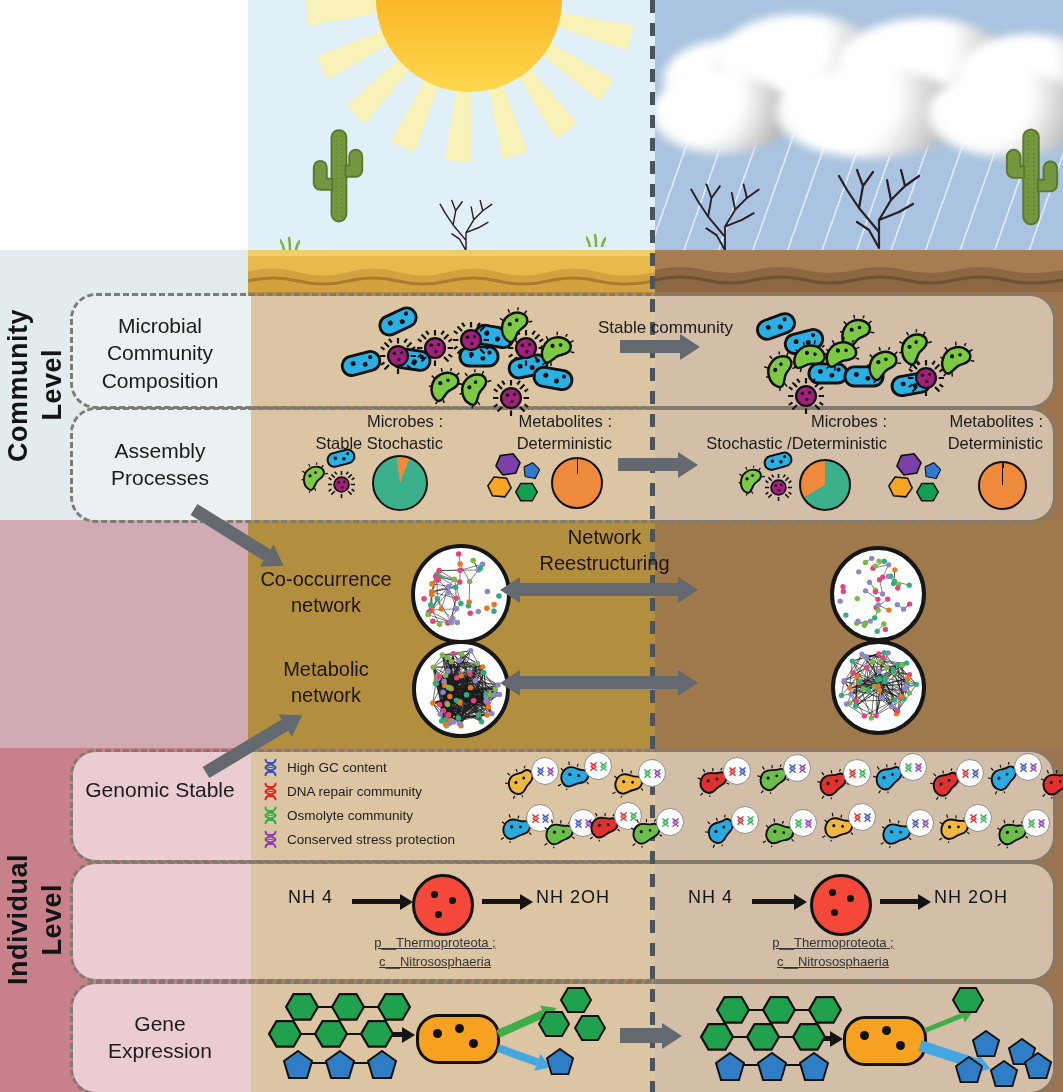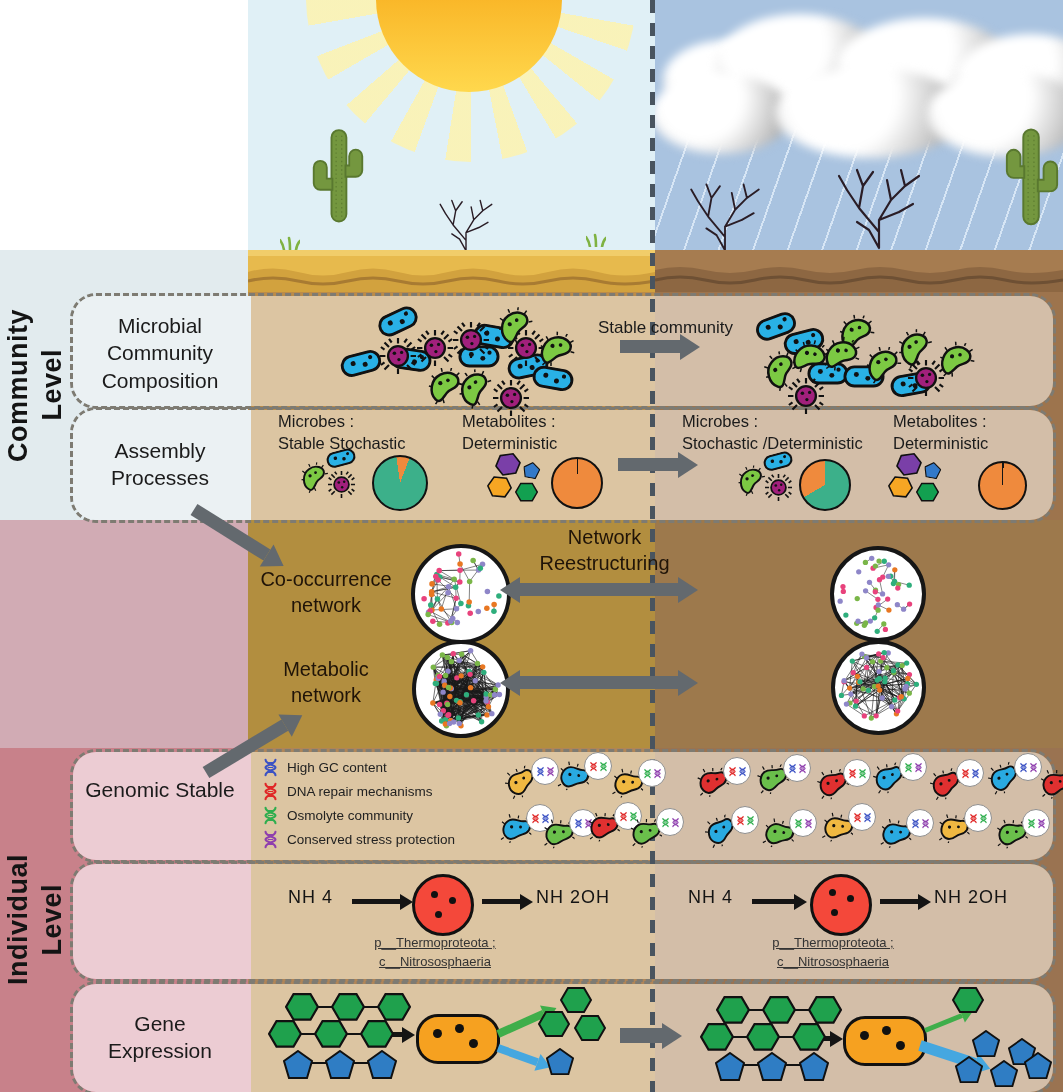--- a/index.html
+++ b/index.html
@@ -44,21 +44,21 @@
   .enz{position:absolute;z-index:4;width:56px;height:56px;border-radius:50%;background:#f4483a;border:3px solid #111;}
   .enz i,.cell i{position:absolute;background:#111;border-radius:50%;}
   .enz i{width:7px;height:7px;}
   .cell{position:absolute;z-index:4;width:78px;height:44px;border-radius:22px;background:#f6a120;border:3.5px solid #111;}
   .cell i{width:9px;height:9px;}
   .icon{position:absolute;z-index:4;overflow:visible;}
   .plasmid{position:absolute;z-index:4;width:26px;height:26px;border-radius:50%;background:#fff;border:1.5px solid #8f8f8f;
     display:flex;align-items:center;justify-content:center;gap:1px;}
   .plasmid svg{width:9px;height:11px;}
   .link{position:absolute;z-index:3;height:2px;background:#111;}
-  .cap16{font-size:16.5px;line-height:1.32;text-align:left;}
+  .cap16{font-size:16.5px;line-height:1.32;text-align:right;}
   .netlab{font-size:20px;line-height:1.3;text-align:center;color:#201408;}
   .leg{position:absolute;z-index:4;display:flex;align-items:center;gap:8px;font-size:13.5px;color:#222;}
   .leg svg{width:17px;height:19px;flex:none;}
   .nhtxt{font-size:18px;color:#141414;letter-spacing:1px;}
   .taxa{position:absolute;z-index:4;width:210px;text-align:center;font-size:13px;line-height:1.45;color:#333;text-decoration:underline;}
 </style>
 </head>
 <body>
 
 <div id="fig">
@@ -1203,21 +1203,21 @@
   <div class="leg" style="left:262px;top:758px">
     <svg style="color: rgb(59, 82, 196);">
         <use href="#sym-dna"></use>
       </svg>
     <span>High GC content</span>
   </div>
   <div class="leg" style="left:262px;top:782px">
     <svg style="color: rgb(224, 39, 39);">
         <use href="#sym-dna"></use>
       </svg>
-    <span>DNA repair mechanisms</span>
+    <span>DNA repair community</span>
   </div>
   <div class="leg" style="left:262px;top:806px">
     <svg style="color: rgb(47, 174, 78);">
         <use href="#sym-dna"></use>
       </svg>
     <span>Osmolyte community</span>
   </div>
   <div class="leg" style="left:262px;top:830px">
     <svg style="color: rgb(143, 63, 174);">
         <use href="#sym-dna"></use>

